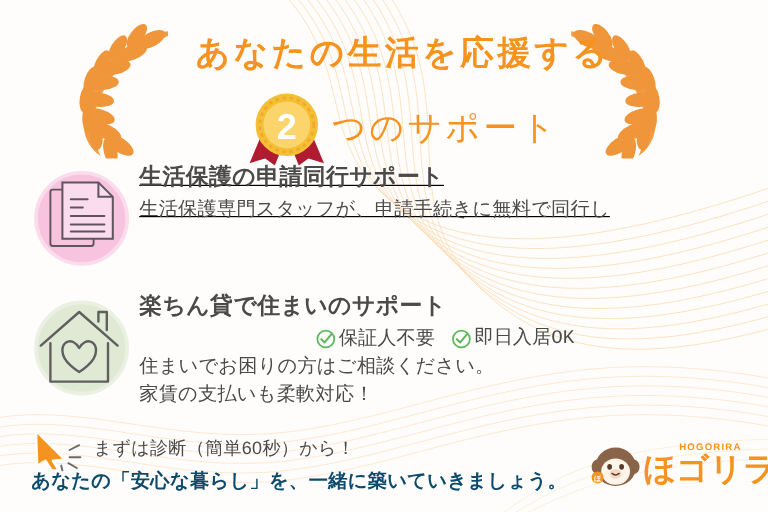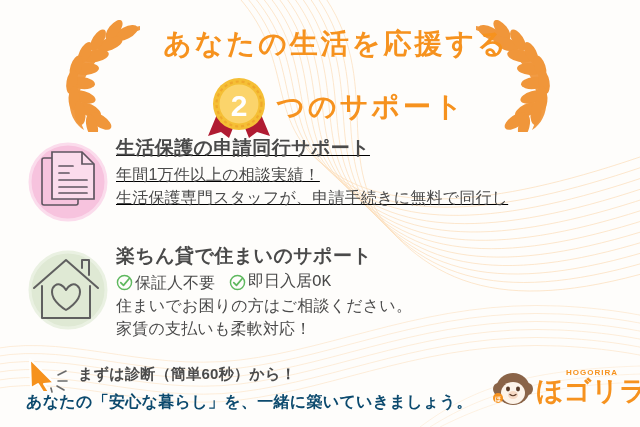--- a/index.html
+++ b/index.html
@@ -23,49 +23,49 @@
     position:absolute;left:0;top:24px;width:640px;text-align:center;
     font-size:28px;font-weight:bold;color:#f6921e;letter-spacing:3px;
     line-height:1;white-space:nowrap;
   }
   .head-line2-wrap{
     position:absolute;left:0;top:70px;width:640px;
     display:flex;align-items:center;justify-content:center;gap:2px;
   }
   .medal{position:relative;width:66px;height:62px;flex:0 0 auto;margin-right:2px;}
   .head-line2{
-    font-size:28px;font-weight:bold;color:#f6921e;letter-spacing:3px;
+    font-size:28px;font-weight:normal;color:#f6921e;letter-spacing:3px;
     line-height:1;white-space:nowrap;
   }
 
   
   .section{position:absolute;left:26px;width:600px;display:flex;align-items:flex-start;}
   .section.s1{top:136px;text-decoration:underline;}
   .section.s2{top:244px;}
   .icon-badge{position:relative;width:84px;height:92px;flex:0 0 auto;}
   .sec-body{padding-left:6px;flex:1 1 auto;}
   .sec-title{
     font-size:19px;font-weight:bold;color:#4a4a4a;letter-spacing:.4px;
     line-height:1.25;margin:0 0 3px 0;white-space:nowrap;
   }
   .sec-line{
     font-size:16px;color:#4a4a4a;letter-spacing:.2px;line-height:1.45;
     white-space:nowrap;
   }
-  .check-row{display:flex;align-items:center;gap:0;line-height:1.45;white-space:nowrap;}
+  .check-row{display:flex;align-items:center;gap:0;line-height:1.45;white-space:nowrap;justify-content:center;}
   .check-item{display:inline-flex;align-items:center;font-size:16px;color:#4a4a4a;margin-right:14px;}
   .check-item:last-child{margin-right:0;font-family:Liberation Mono, monospace;}
   .check-icon{width:17px;height:17px;margin-right:2px;flex:0 0 auto;}
 
   
   .footer{position:absolute;left:0;top:352px;width:640px;height:70px;}
   .cursor-icon{position:absolute;left:24px;top:3px;width:52px;height:38px;}
   .foot-line1{
     position:absolute;left:78px;top:14px;
-    font-size:15px;font-weight:bold;color:#4a4a4a;letter-spacing:.3px;
+    font-size:15px;font-weight:normal;color:#4a4a4a;letter-spacing:.3px;
     white-space:nowrap;line-height:1;
   }
   .foot-line2{
     position:absolute;left:26px;top:42px;
     font-size:16px;font-weight:bold;color:#0c4a6e;letter-spacing:.3px;
     white-space:nowrap;line-height:1;
   }
   .logo{position:absolute;right:8px;top:14px;width:140px;height:44px;display:flex;align-items:center;}
   .logo-mark{width:42px;height:42px;flex:0 0 auto;}
   .logo-text{position:relative;margin-left:2px;}
@@ -189,21 +189,20 @@
       <g stroke="#5f5560" stroke-width="1.7" stroke-linecap="round">
         <line x1="33" y1="30" x2="47" y2="30"></line>
         <line x1="33" y1="37" x2="43" y2="37"></line>
         <line x1="33" y1="44" x2="61" y2="44"></line>
         <line x1="33" y1="51" x2="61" y2="51"></line>
         <line x1="33" y1="57" x2="61" y2="57"></line>
       </g>
     </svg>
     <div class="sec-body">
       <div class="sec-title">生活保護の申請同行サポート</div>
-      <div class="sec-line">年間1万件以上の相談実績！</div>
       <div class="sec-line">生活保護専門スタッフが、申請手続きに無料で同行し</div>
     </div>
   </div>
 
   <div class="section s2">
     <svg class="icon-badge" viewBox="0 0 84 92" xmlns="http://www.w3.org/2000/svg" aria-hidden="true">
       <circle cx="42" cy="46" r="38" fill="#dfe9d4"></circle>
       <circle cx="42" cy="46" r="38" fill="none" stroke="#eaf1e2" stroke-width="3"></circle>
       <g fill="none" stroke="#5f5f5f" stroke-width="2" stroke-linejoin="round" stroke-linecap="round">
         <path d="M8,44 L40,16 L72,44"></path>

